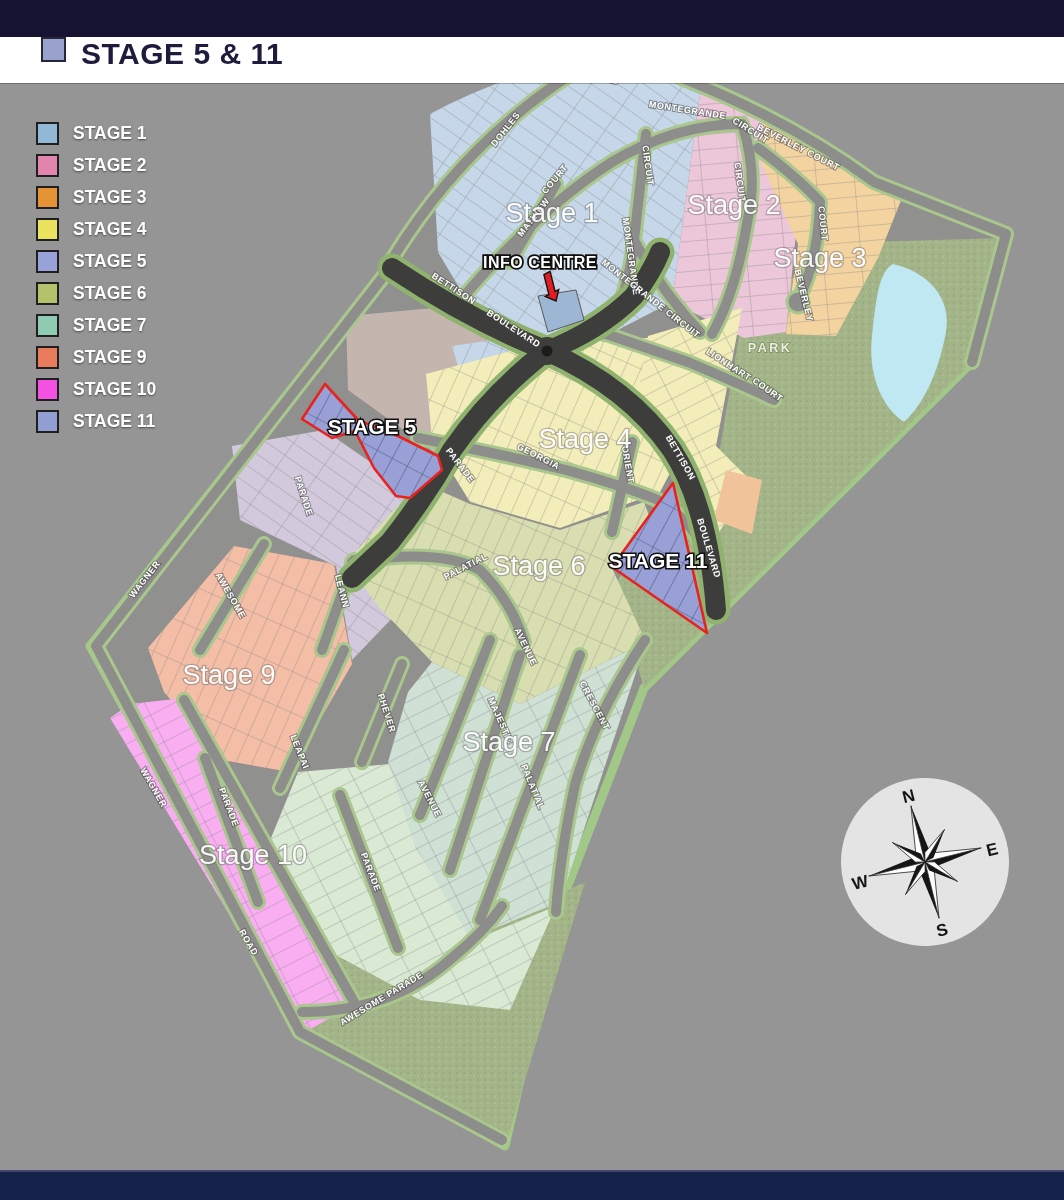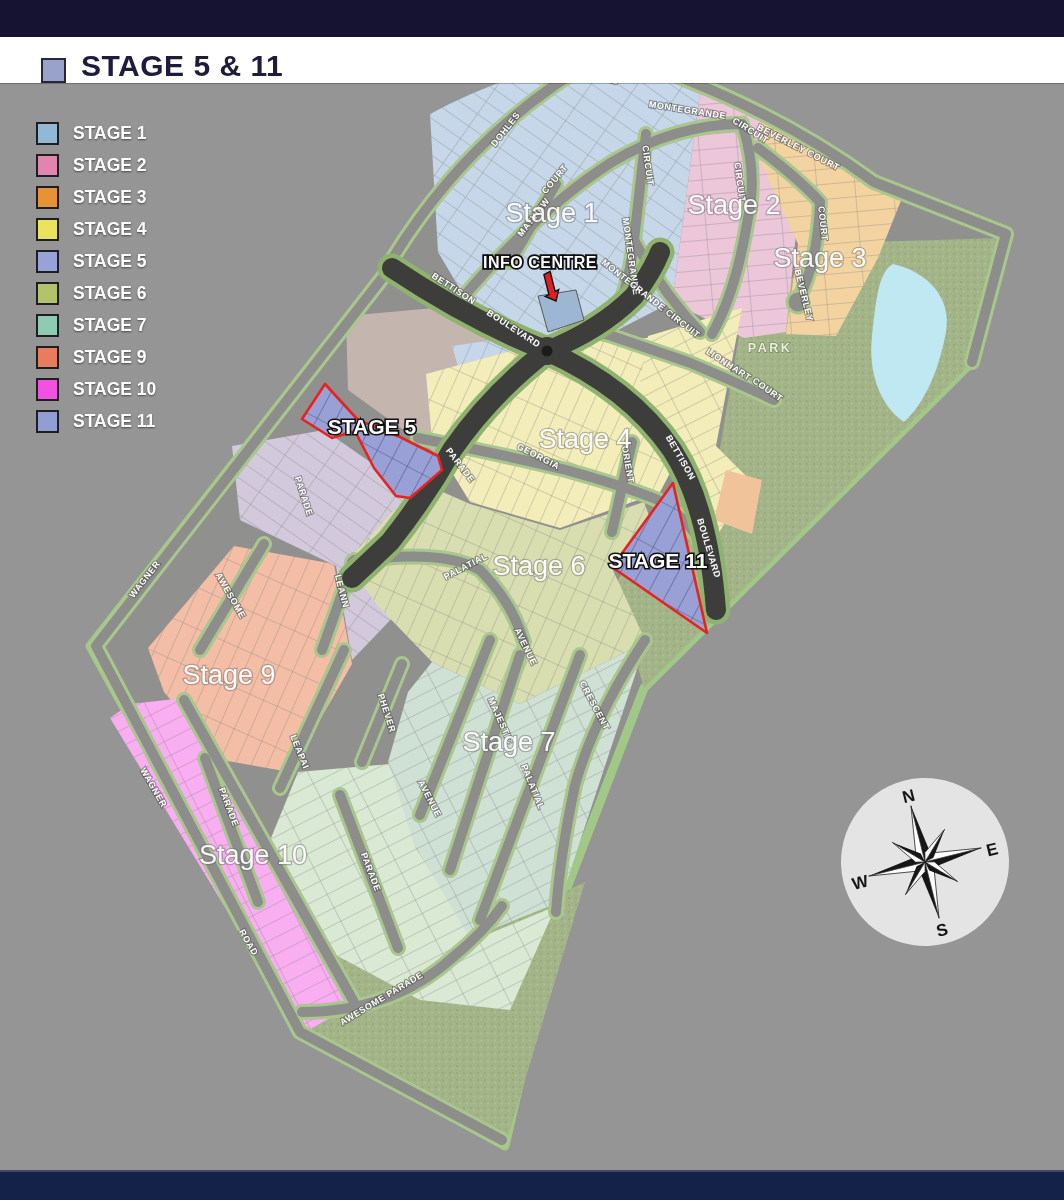--- a/index.html
+++ b/index.html
@@ -1,20 +1,20 @@
 <!DOCTYPE html>
 <html style="--swatch: #99a2cb; --base: #90908e; --bound: #a2c887; --verge: #a9c78d; --road: #8d8d8b; --vergeD: #8fb36f; --dark: #3d3d3b; --park: #a3b489; --pond: #bfe8f3; --red: #e8231e; --infolot: #9db6d4; --s1: #c5d7e8; --s2: #ecc6d9; --s3: #f3d3a0; --s4: #f3edb9; --s5: #98a0d6; --s6: #d9deb0; --s7: #cfe0d5; --s9: #f3bda6; --s10: #f8aef1; --s11: #98a0d6; --lav: #d2c9dc; --pg: #d9e9d4; --mauve: #c4b5af; --sl: #f0c39b;"><head>
 <meta charset="utf-8">
 <style>
   html,body{margin:0;padding:0}
   body{width:1064px;height:1200px;position:relative;background:#959595;overflow:hidden;
        font-family:"Liberation Sans",sans-serif}
   .topbar{position:absolute;left:0;top:0;width:1064px;height:37px;background:#161231;z-index:6}
   .banner{position:absolute;left:0;top:37px;width:1064px;height:46px;background:#ffffff;
-          display:flex;align-items:flex-end;z-index:6;box-shadow:0 1px 0 rgba(0,0,0,.25)}
+          display:flex;align-items:flex-start;z-index:6;box-shadow:0 1px 0 rgba(0,0,0,.25)}
   .banner .sw{width:21px;height:21px;border:2px solid #26263c;background:var(--swatch,#99a2cb);margin-left:41px}
   .banner .title{font-size:30px;font-weight:800;color:#1d1c3c;margin-left:15px;letter-spacing:.5px}
   .botbar{position:absolute;left:0;top:1170px;width:1064px;height:30px;background:#14224a;
           border-top:2px solid #47456b;z-index:6}
   .legend{position:absolute;left:36px;top:122px;z-index:5}
   .lrow{display:flex;align-items:center;margin-bottom:9px;height:23px}
   .lrow .sw{width:19px;height:19px;border:2px solid #1f1f1f;margin-right:14px;flex:0 0 auto}
   .lrow .lab{font-size:17.5px;font-weight:bold;color:#fff;text-shadow:0 1px 2px rgba(0,0,0,.5);white-space:nowrap}
   svg.map{position:absolute;left:0;top:0;z-index:1}
   svg text{font-family:"Liberation Sans",sans-serif}

